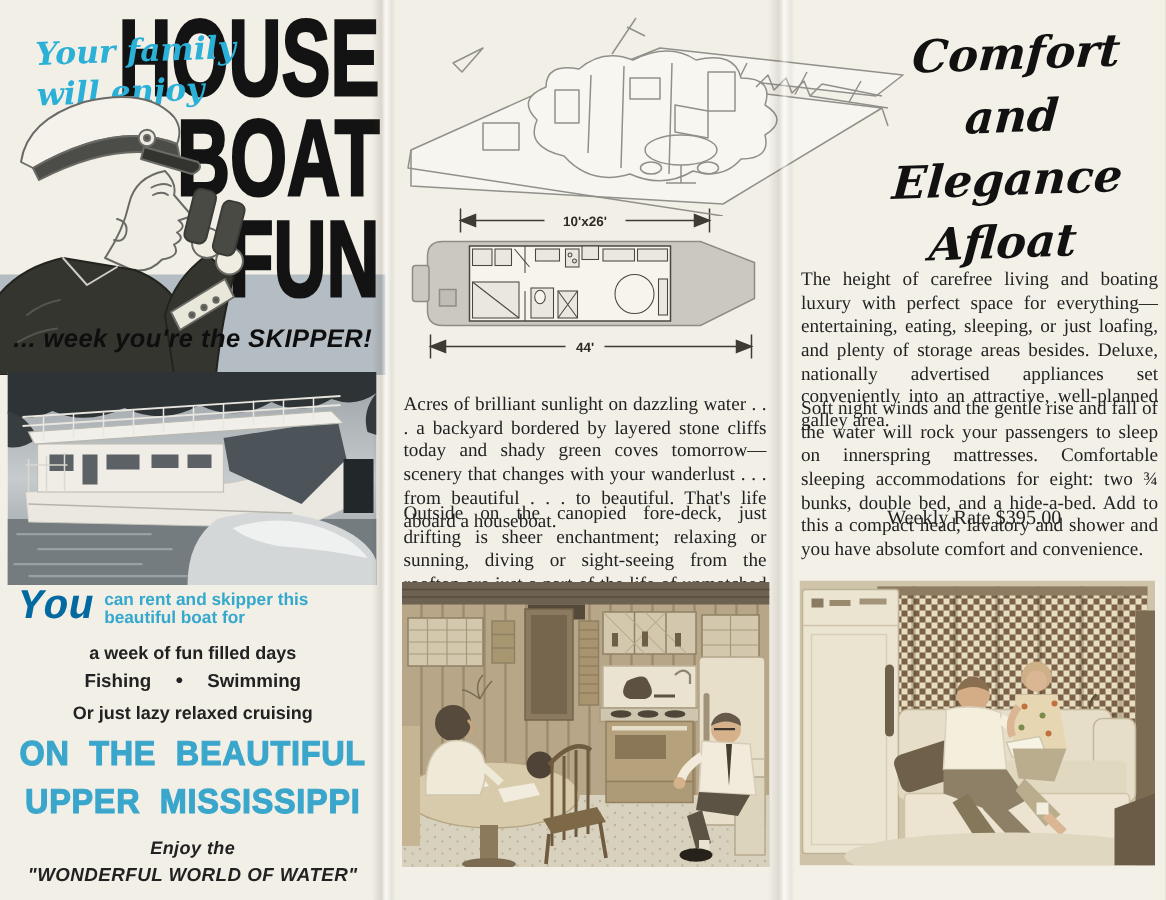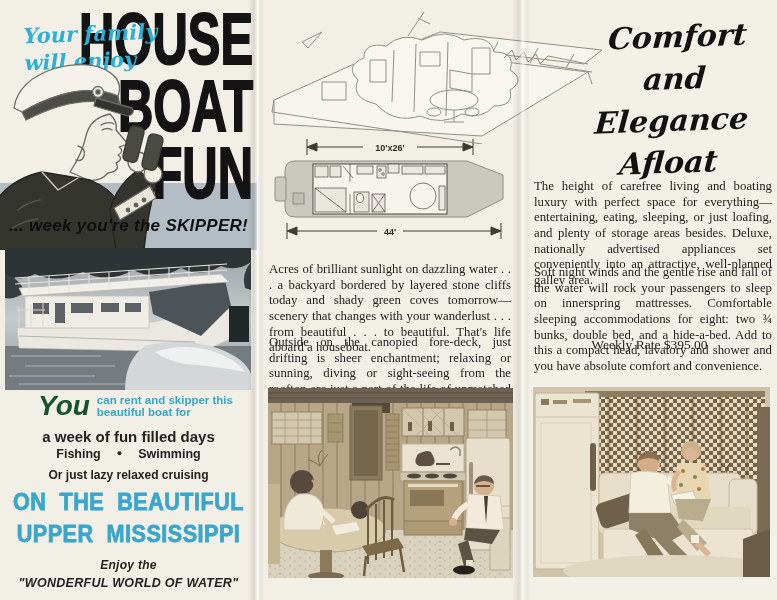--- a/index.html
+++ b/index.html
@@ -25,24 +25,24 @@
   .headline{position:absolute;top:6px;right:4px;z-index:2;text-align:right;
     font-weight:bold;font-size:72px;line-height:67px;color:#131313;
     -webkit-text-stroke:2px #131313;letter-spacing:0;
     transform:scaleX(.68);transform-origin:100% 0;}
   .captain{position:absolute;left:-2px;top:50px;z-index:3;}
   .skipper{position:absolute;top:216px;left:0;width:100%;z-index:4;text-align:center;
     font-weight:bold;font-style:italic;font-size:17px;color:#0e0e0e;letter-spacing:.3px;}
   .boatphoto{position:absolute;left:5px;top:248px;z-index:4;}
   .rent-line{position:absolute;top:394px;left:12px;width:240px;z-index:2;display:flex;align-items:center;
     color:#35a8cd;font-weight:bold;font-size:11.5px;}
-  .script-you{font-family:Liberation Sans, sans-serif;font-style:italic;font-weight:bold;
-    font-size:28px;color:#14532d;margin-right:7px;line-height:24px;margin-left:26px;}
+  .script-you{font-family:Liberation Mono, monospace;font-style:italic;font-weight:bold;
+    font-size:28px;color:#0369a1;margin-right:7px;line-height:24px;}
   .cline{position:absolute;left:0;width:100%;text-align:center;font-weight:bold;color:#222;}
-  .week{top:428px;font-size:15px;}
+  .week{top:428px;font-size:12px;}
   .activities{top:447px;font-size:12.5px;}
   .activities .bullet{font-size:9px;vertical-align:2px;margin:0 16px;}
   .cruise{top:468px;font-size:12px;}
   .dest{color:#3aa6cb;-webkit-text-stroke:.8px #3aa6cb;font-size:23px;letter-spacing:.5px;
     word-spacing:7px;transform:scaleX(.94);}
   .dest1{top:489px;}
   .dest2{top:521px;}
   .enjoy{top:558px;font-style:italic;font-size:12px;letter-spacing:.3px;}
   .wonderful{top:576px;font-style:italic;font-size:12.5px;letter-spacing:.3px;}
 

